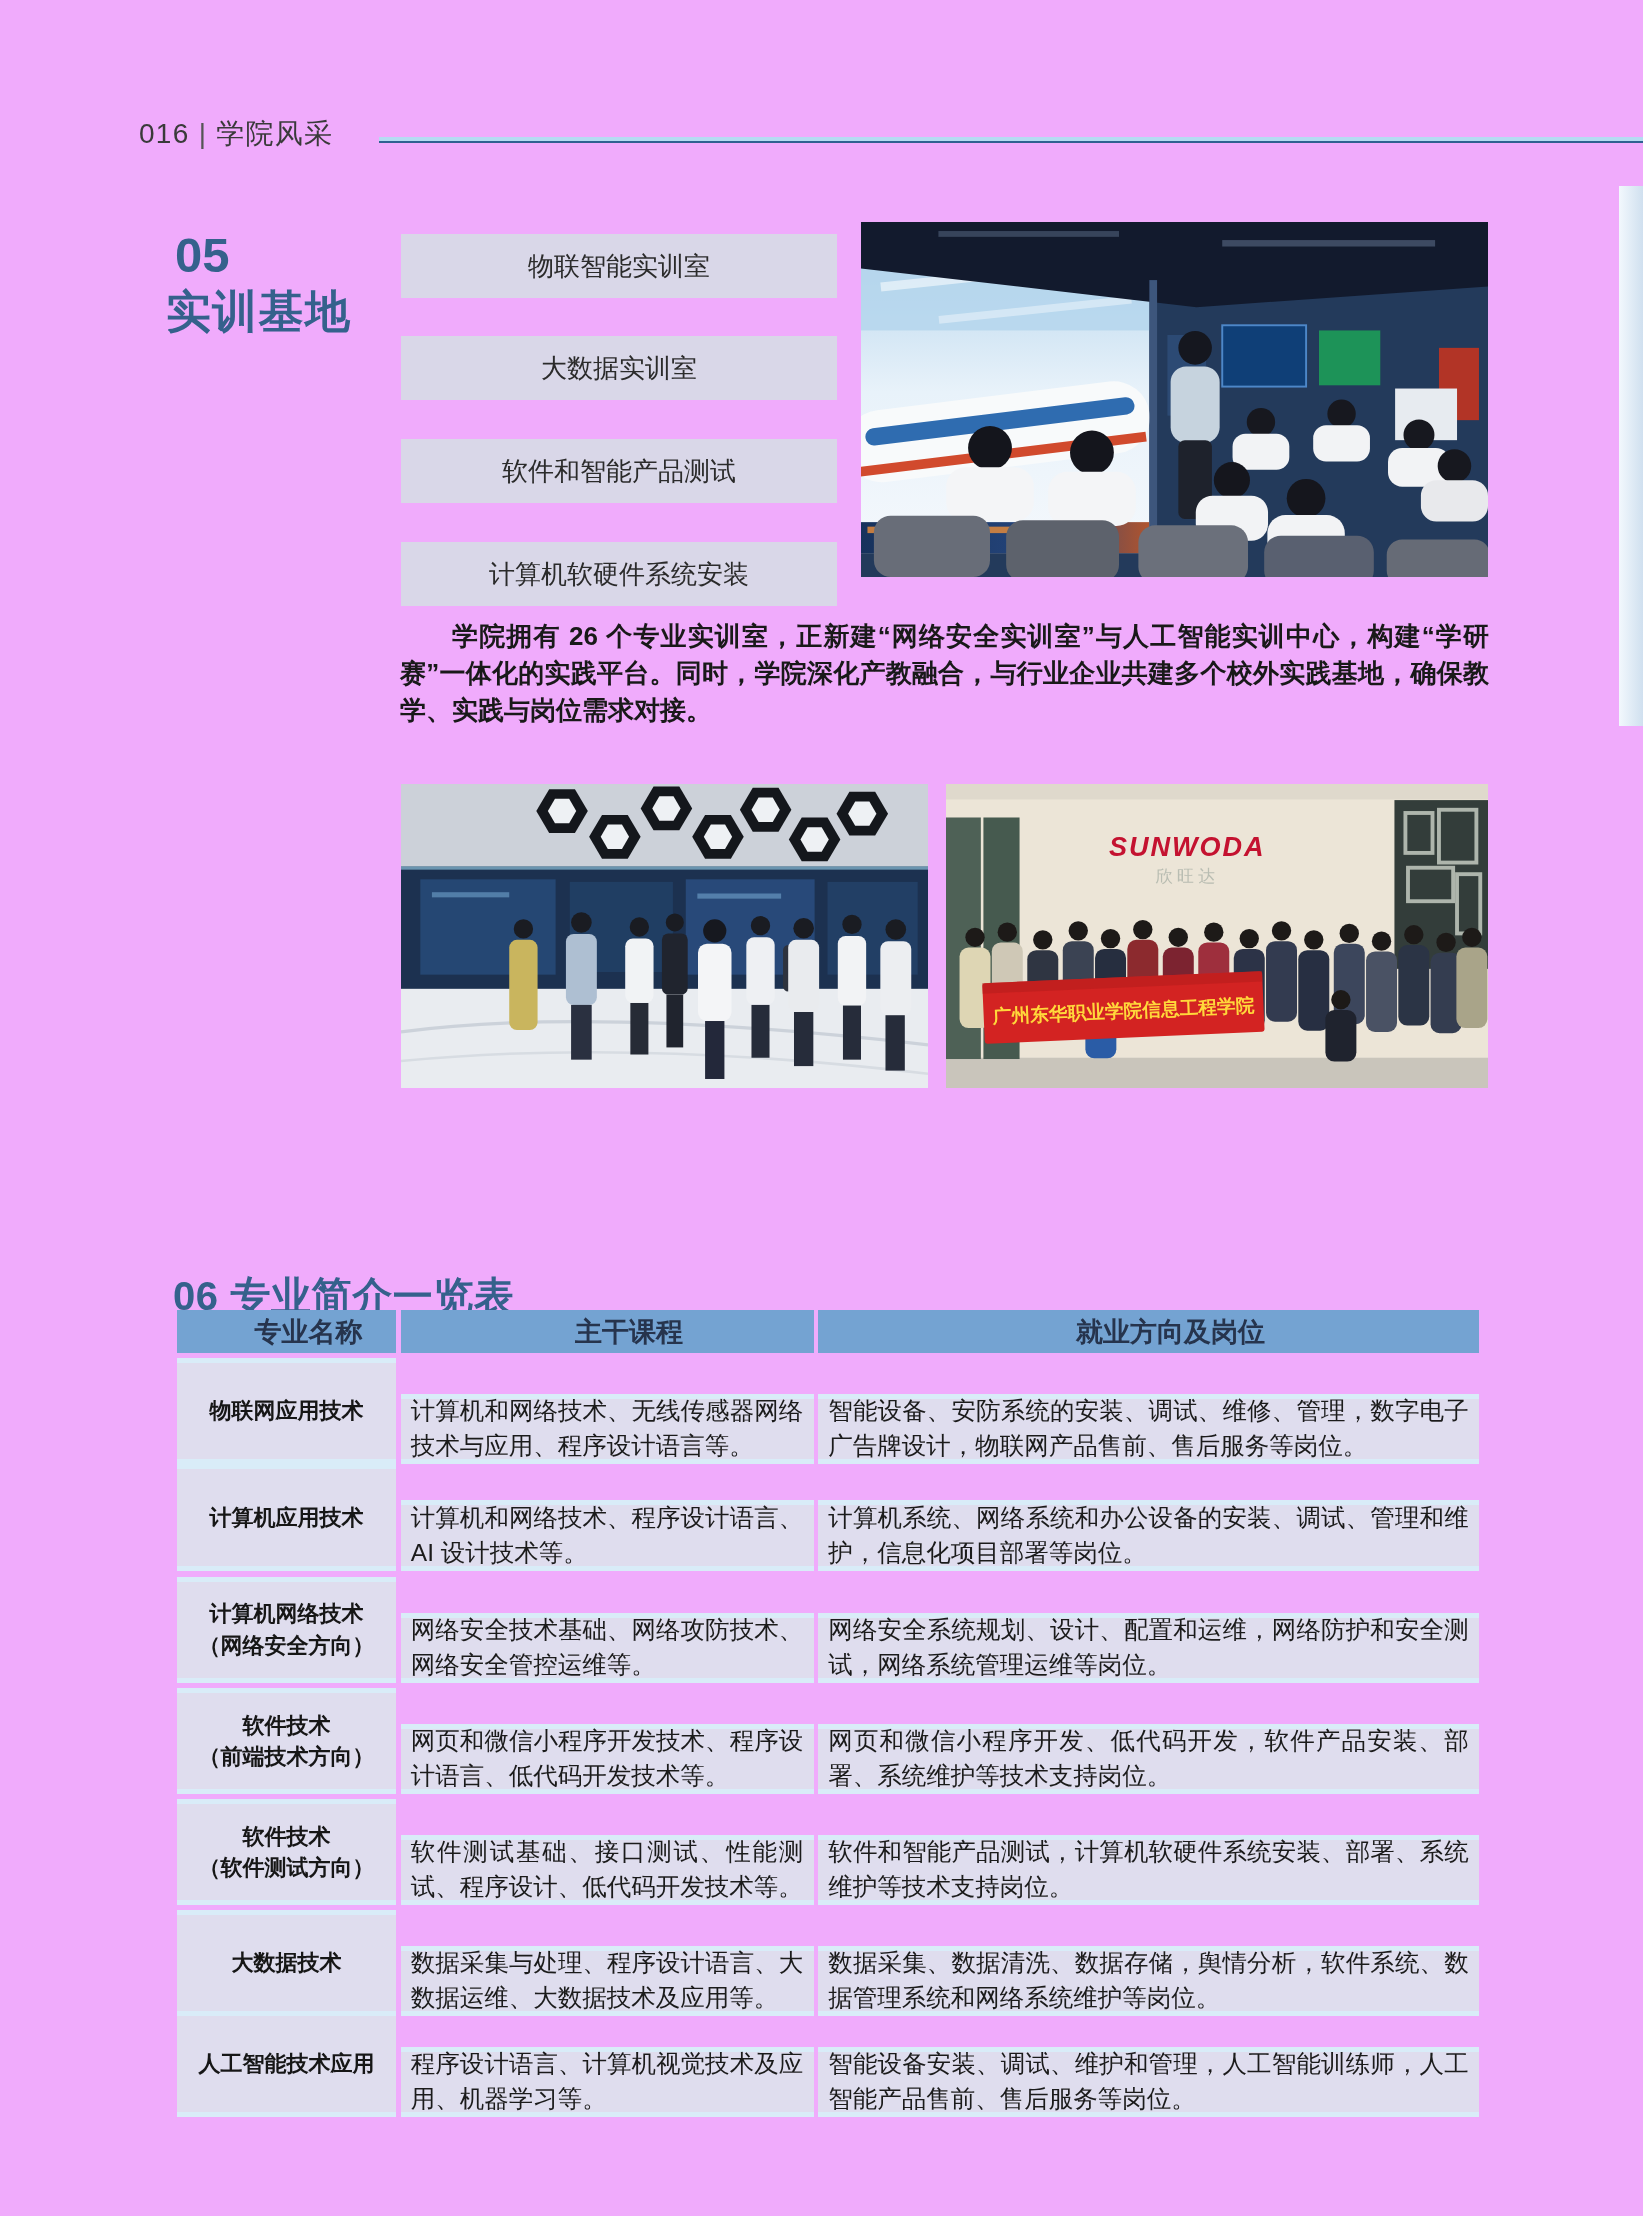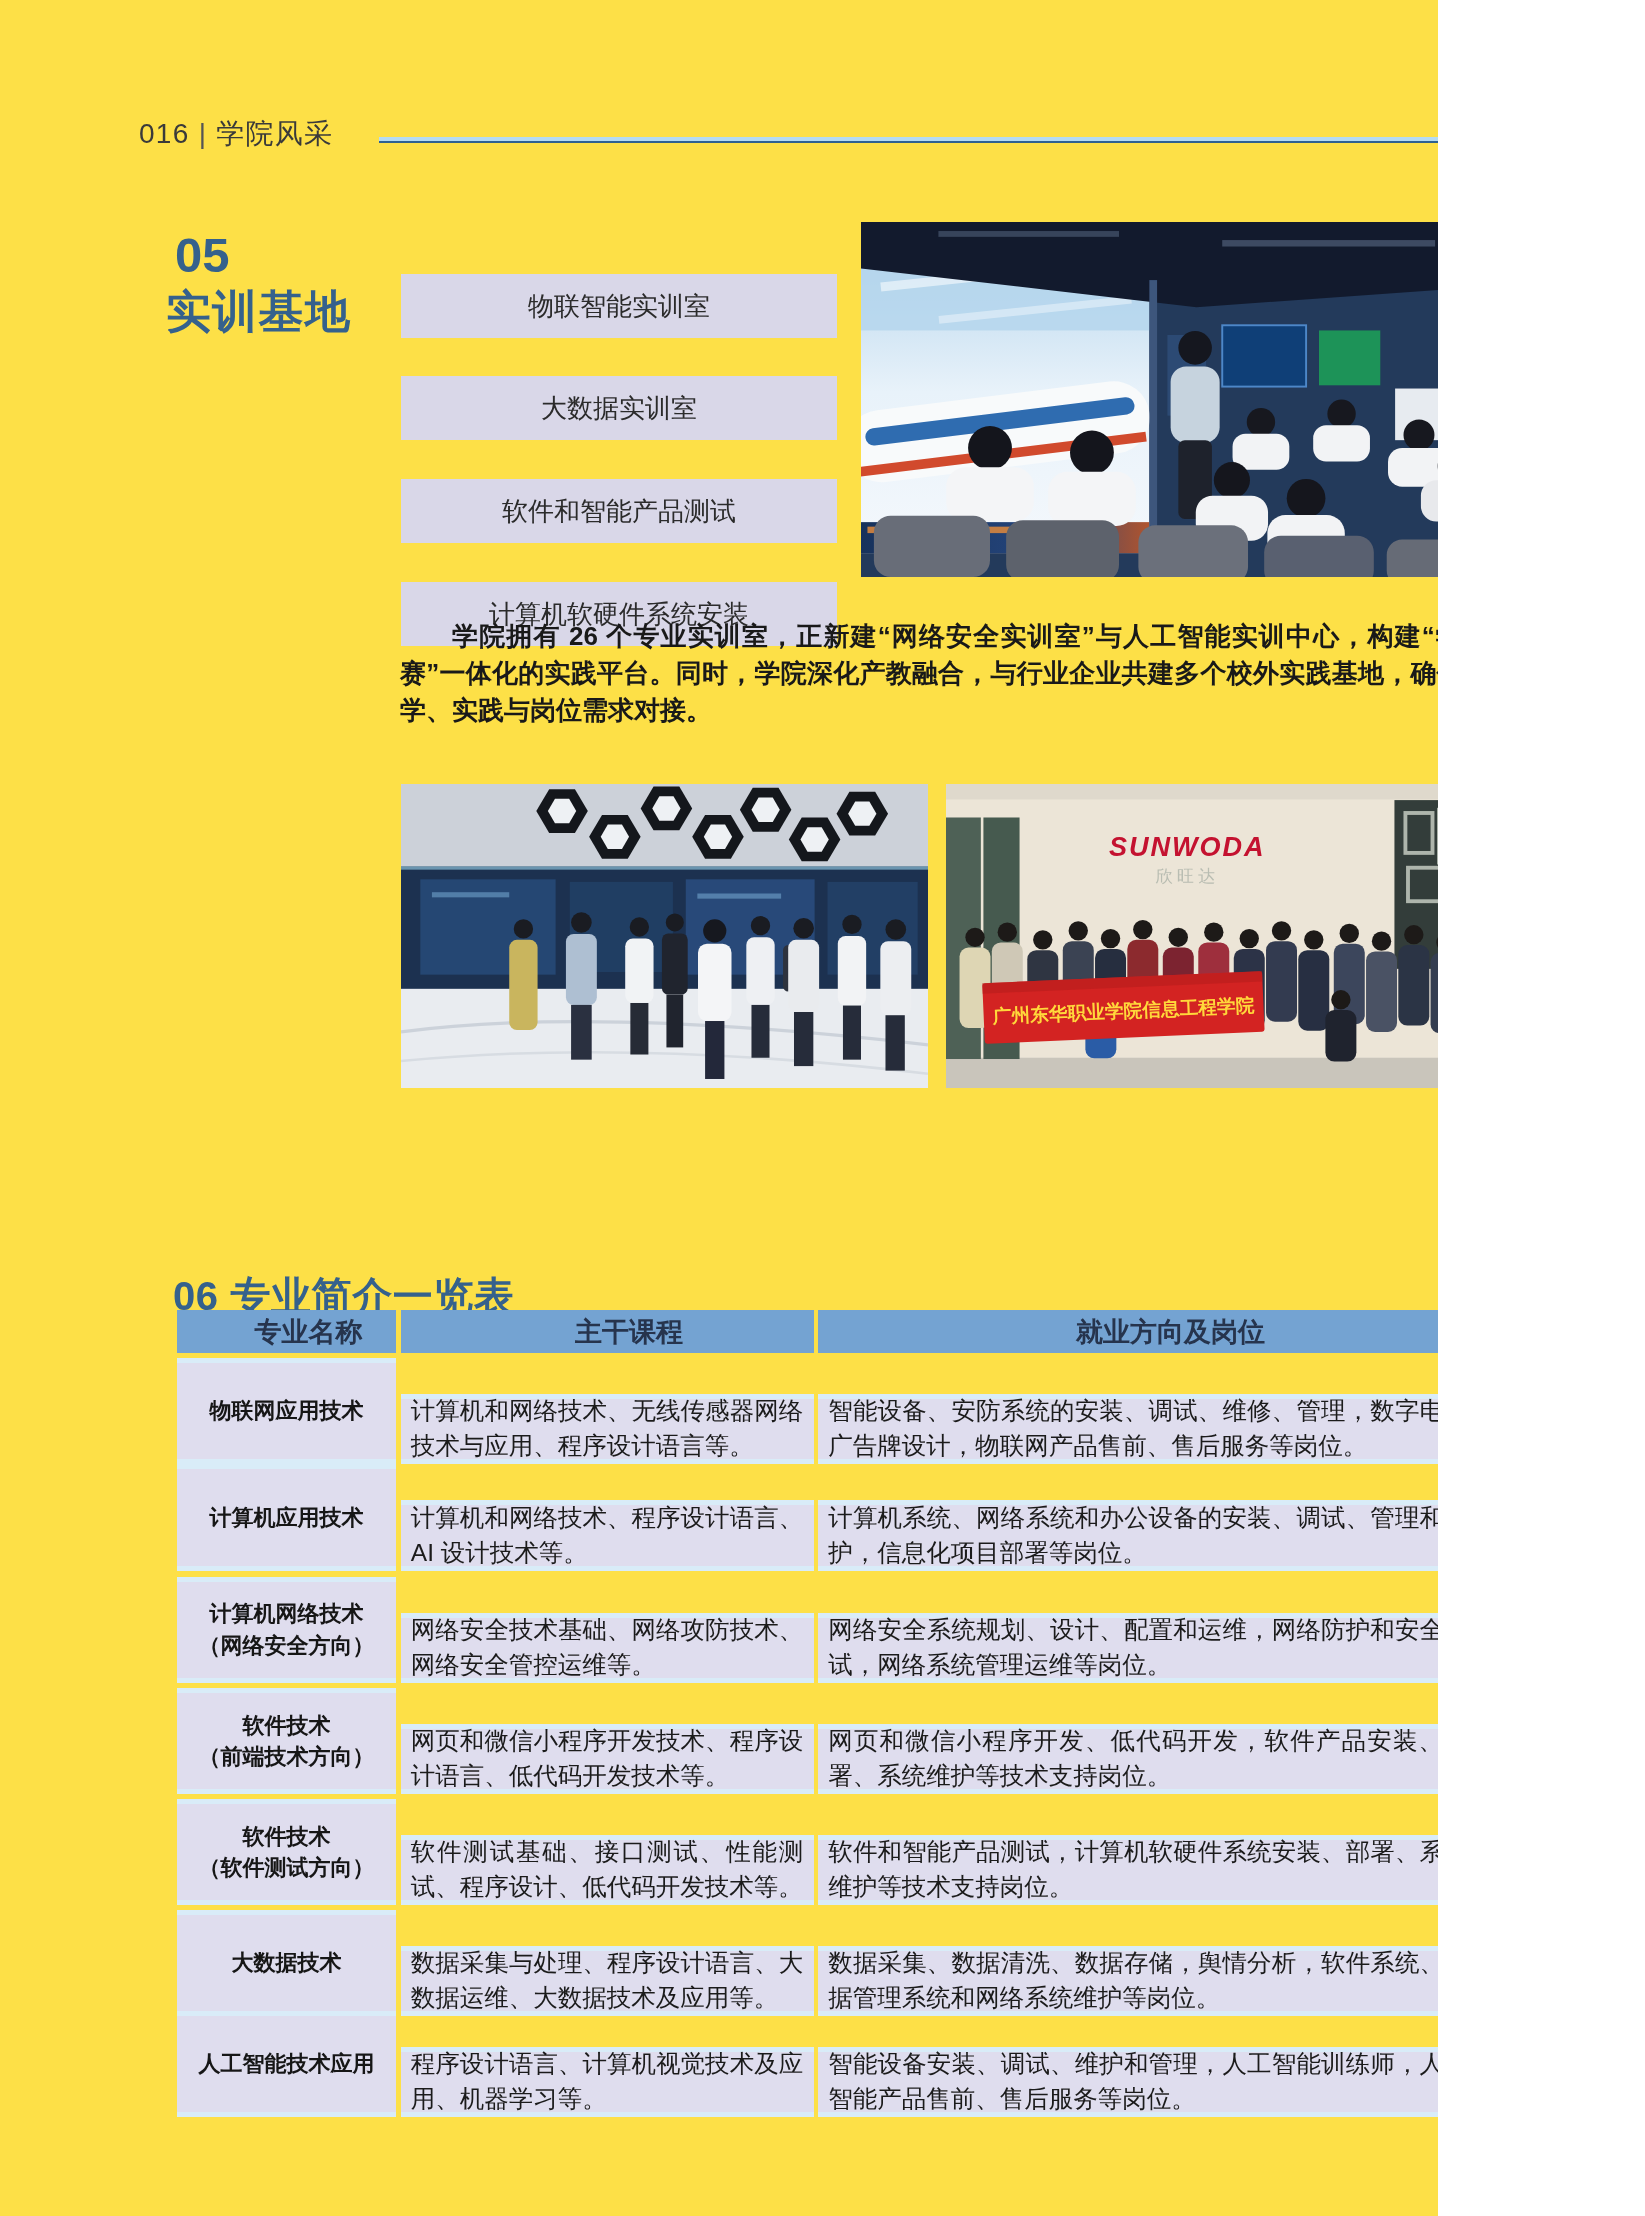--- a/index.html
+++ b/index.html
@@ -1,31 +1,31 @@
 <!DOCTYPE html>
 <html style="font-size:10.3px"><head>
 <meta charset="utf-8">
 <style>
   html,body{margin:0;padding:0;background:#ffffff;}
   body{font-family:"Liberation Sans","DejaVu Sans",sans-serif;color:#1e1e1e;}
-  #page{position:relative;width:1438px;height:2216px;background:#fde047;overflow:hidden;}
+  #page{position:relative;width:1643px;height:2216px;background:#f0abfc;overflow:hidden;}
 
   
   .page-header{position:absolute;left:139px;top:115px;font-size:28px;color:#3a3a3a;letter-spacing:1.3px;}
   .page-header .divider{margin:0 9px;color:#555;font-weight:300;}
   .header-rule{position:absolute;left:379px;top:137px;width:1266px;height:5.8px;
     background:linear-gradient(#b5dbf2 0 62%, #2f6191 62% 100%);}
   .right-accent-bar{position:absolute;left:1619px;top:186px;width:26px;height:540px;
     background:linear-gradient(to right,#f2f8fd,#cddeee);}
 
   
   .sec-number{position:absolute;left:175px;top:227px;font-size:49px;font-weight:700;color:#35618c;}
   .sec05-title{position:absolute;left:166px;top:282px;font-size:45px;font-weight:700;color:#35618c;letter-spacing:1.3px;}
   .room-box{position:absolute;left:401px;width:436px;height:64px;background:#d9d7e8;
-    display:flex;align-items:center;justify-content:center;font-size:26px;color:#2b2b2b;margin-top:40px;}
+    display:flex;align-items:center;justify-content:center;font-size:26px;color:#2b2b2b;}
   .room-box.b1{top:234px}.room-box.b2{top:336px}.room-box.b3{top:439px}.room-box.b4{top:542px}
 
   .photo{position:absolute;overflow:hidden;background:#222;}
   .photo svg{display:block;width:100%;height:100%;}
   .photo-a{left:861px;top:222px;width:627px;height:355px;}
   .photo-b{left:401px;top:784px;width:527px;height:304px;}
   .photo-c{left:946px;top:784px;width:542px;height:304px;}
 
   .intro-paragraph{position:absolute;left:400px;top:618px;width:1089px;font-size:26px;
     line-height:1.43;text-align:justify;color:#191919;text-indent:2em;font-weight:bold;}

